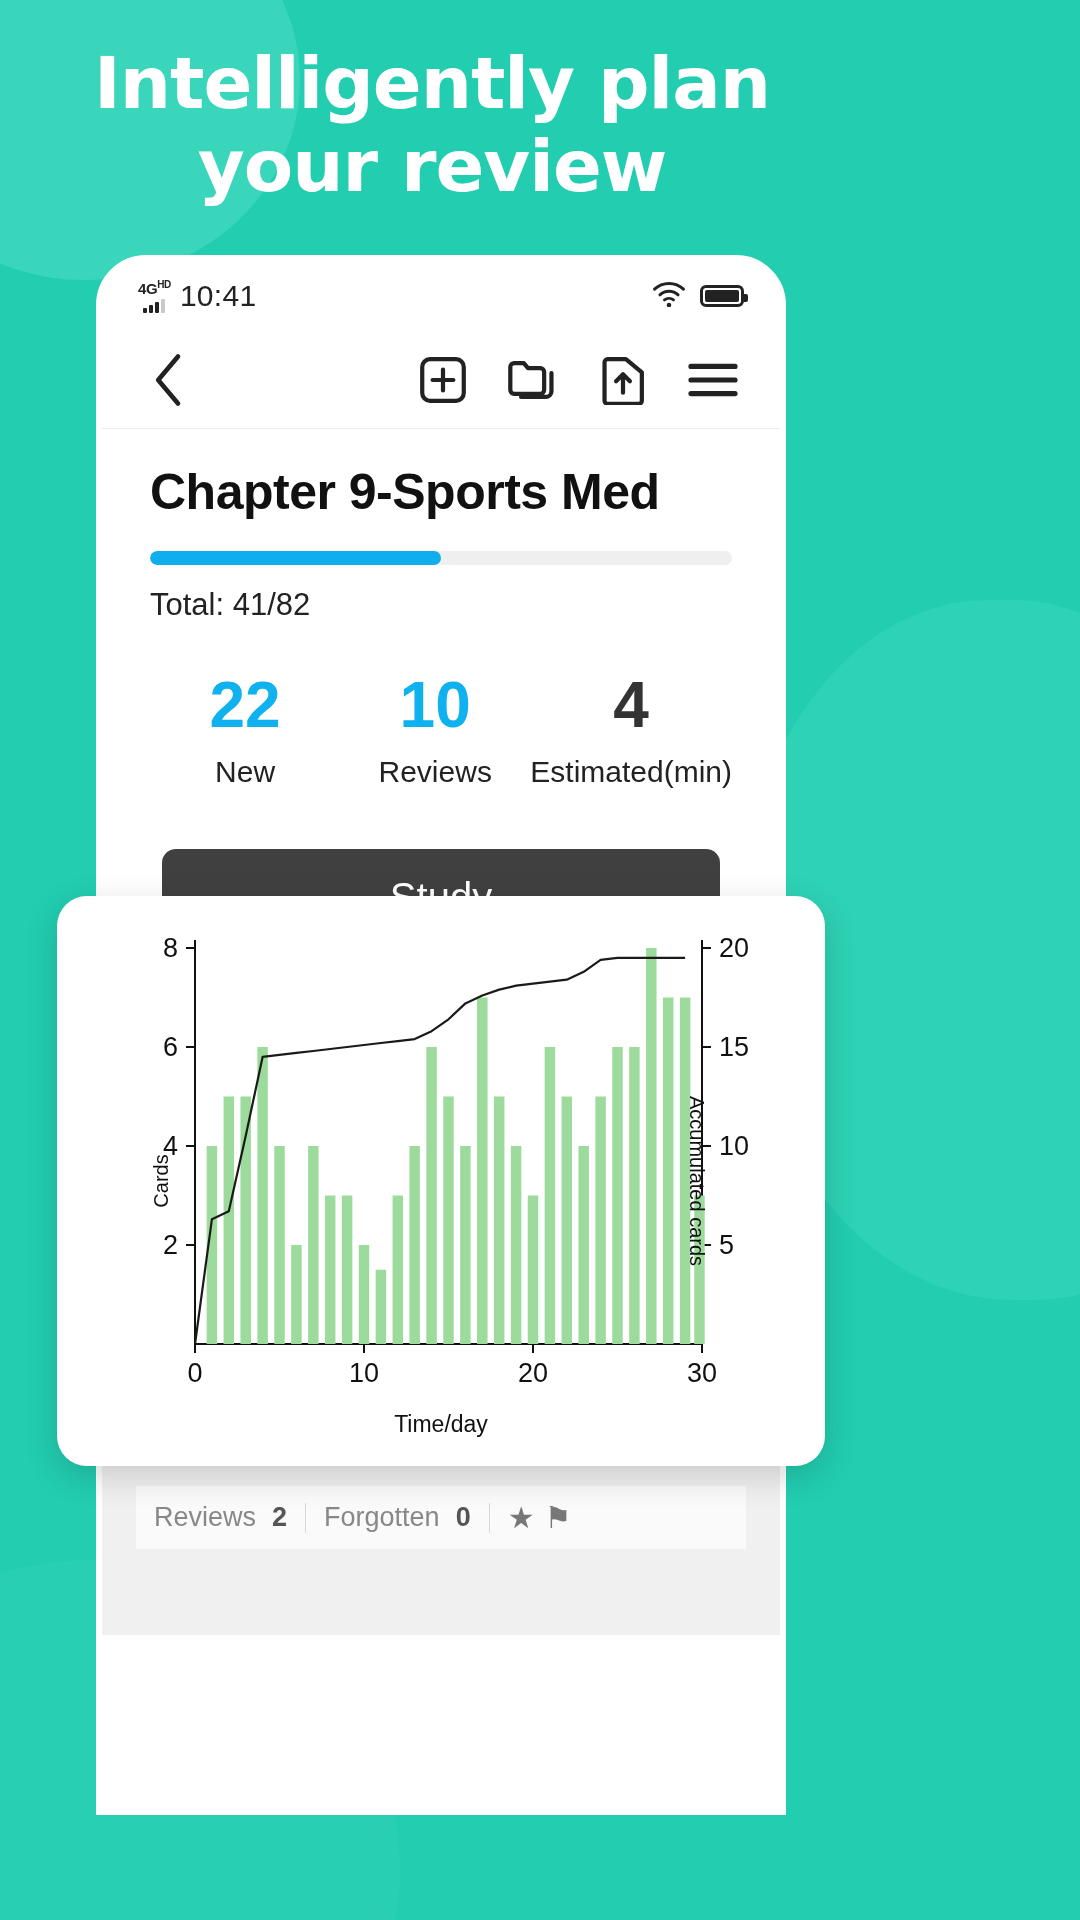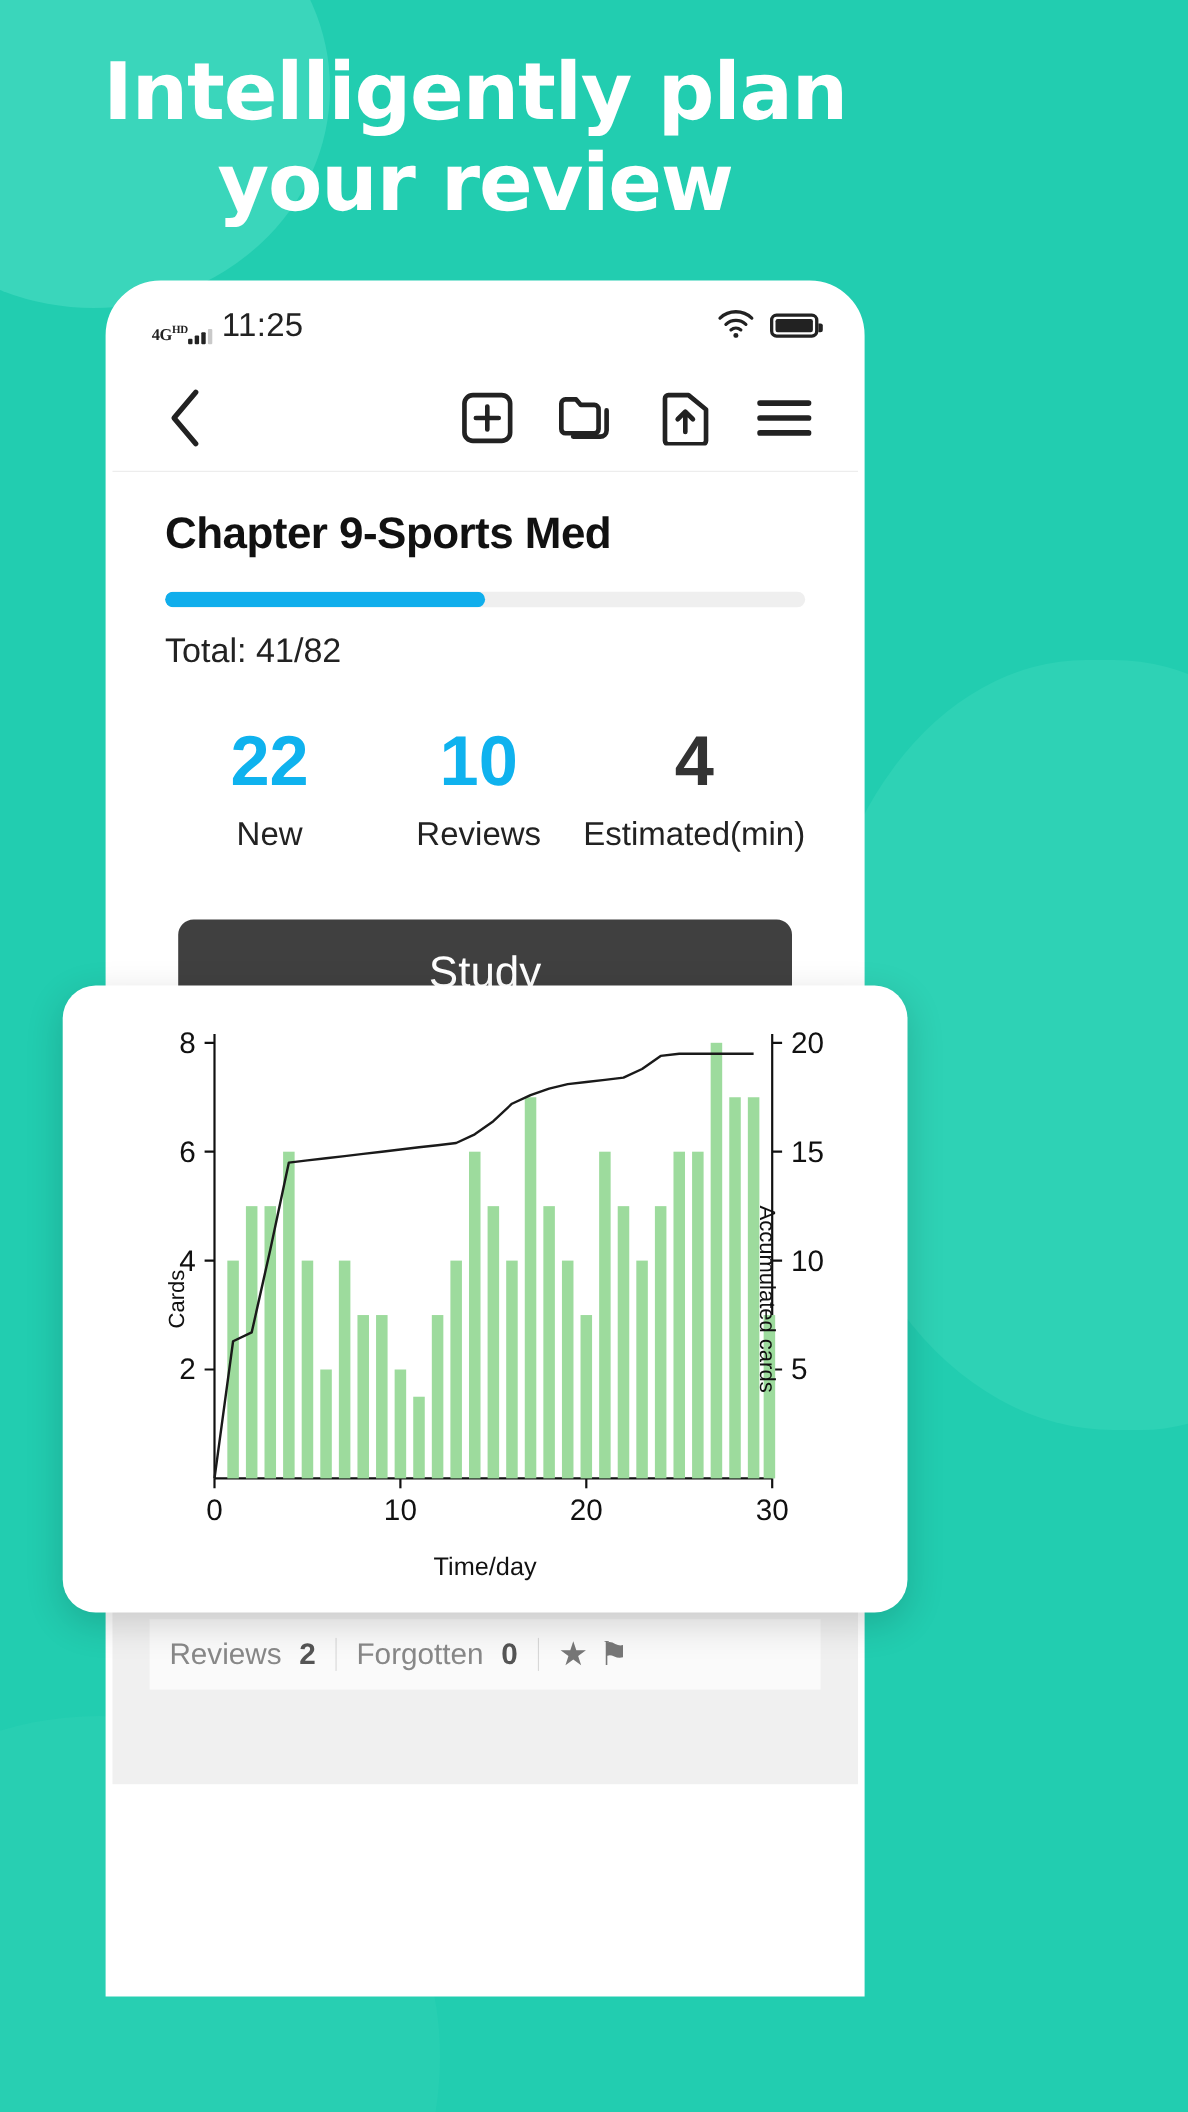--- a/index.html
+++ b/index.html
@@ -53,21 +53,21 @@
     border-radius:44px 44px 0 0;
     overflow:hidden;
   }
   
   .statusbar {
     height:70px; padding:0 36px;
     display:flex; align-items:center; justify-content:space-between;
     color:#222;
   }
   .sb-left { display:flex; align-items:flex-end; gap:9px; }
-  .net-wrap { display:flex; flex-direction:row; align-items:center; line-height:1;font-family:Liberation Serif, serif; }
+  .net-wrap { display:flex; flex-direction:column; align-items:center; line-height:1; }
   .net-txt { font-size:15px; font-weight:bold; letter-spacing:-0.4px; }
   .net-txt sup { font-size:10px; }
   .bars { display:flex; align-items:flex-end; gap:2px; height:15px; margin-top:2px; }
   .bars i { width:4px; background:#222; border-radius:1px; display:block; }
   .bars i:nth-child(1){height:5px}
   .bars i:nth-child(2){height:8px}
   .bars i:nth-child(3){height:11px}
   .bars i:nth-child(4){height:14px;background:#c9c9c9}
   .clock { font-size:30px; font-weight:500; letter-spacing:0.3px; }
   .sb-right { display:flex; align-items:center; gap:14px; }
@@ -84,21 +84,21 @@
   .toolbar {
     height:98px; padding:0 34px;
     display:flex; align-items:center;
     border-bottom:1px solid #ececec;
   }
   .tb-spacer { flex:1; }
   .tb-icon { width:66px; height:66px; display:flex; align-items:center; justify-content:center; }
   .tb-icon svg { display:block; }
   
   .deck { padding:34px 48px 0 48px; }
-  .deck-title { font-size:40px; font-weight:bold; color:#111; letter-spacing:-0.5px; }
+  .deck-title { font-size:50px; font-weight:bold; color:#111; letter-spacing:-0.5px; }
   .progress {
     margin-top:30px; height:14px; border-radius:7px; background:#efefef; overflow:hidden;
   }
   .progress > i { display:block; height:100%; background:#10aeec; border-radius:7px; }
   .total { margin-top:22px; font-size:31px; color:#222; }
   .stats { margin-top:50px; display:flex;justify-content:flex-end; }
   .stat { flex:1; text-align:center; }
   .stat .num { font-size:64px; font-weight:bold; line-height:1; }
   .stat .lbl { margin-top:18px; font-size:30px; color:#222; }
   .stat.blue .num { color:#0fb2ee; }
@@ -172,21 +172,21 @@
       <div class="sb-left">
         <div class="net-wrap">
           <div class="net-txt"><span>4G</span><sup>HD</sup></div>
           <div class="bars">
               <i></i>
               <i></i>
               <i></i>
               <i></i>
             </div>
         </div>
-        <div class="clock">11:25</div>
+        <div class="clock">10:41</div>
       </div>
       <div class="sb-right">
         <span>
           <svg width="34" height="26" viewBox="0 0 24 18">
             <path d="M12 15.2a1.6 1.6 0 1 0 0 3.2 1.6 1.6 0 0 0 0-3.2z" fill="#222"></path>
             <path d="M5.6 9.6a9.4 9.4 0 0 1 12.8 0" stroke="#222" stroke-width="2.1" fill="none" stroke-linecap="round"></path>
             <path d="M1.8 5.6a14.8 14.8 0 0 1 20.4 0" stroke="#222" stroke-width="2.1" fill="none" stroke-linecap="round"></path>
             <path d="M8.8 13.2a5 5 0 0 1 6.4 0" stroke="#222" stroke-width="2" fill="none" stroke-linecap="round"></path>
           </svg>
         </span>

